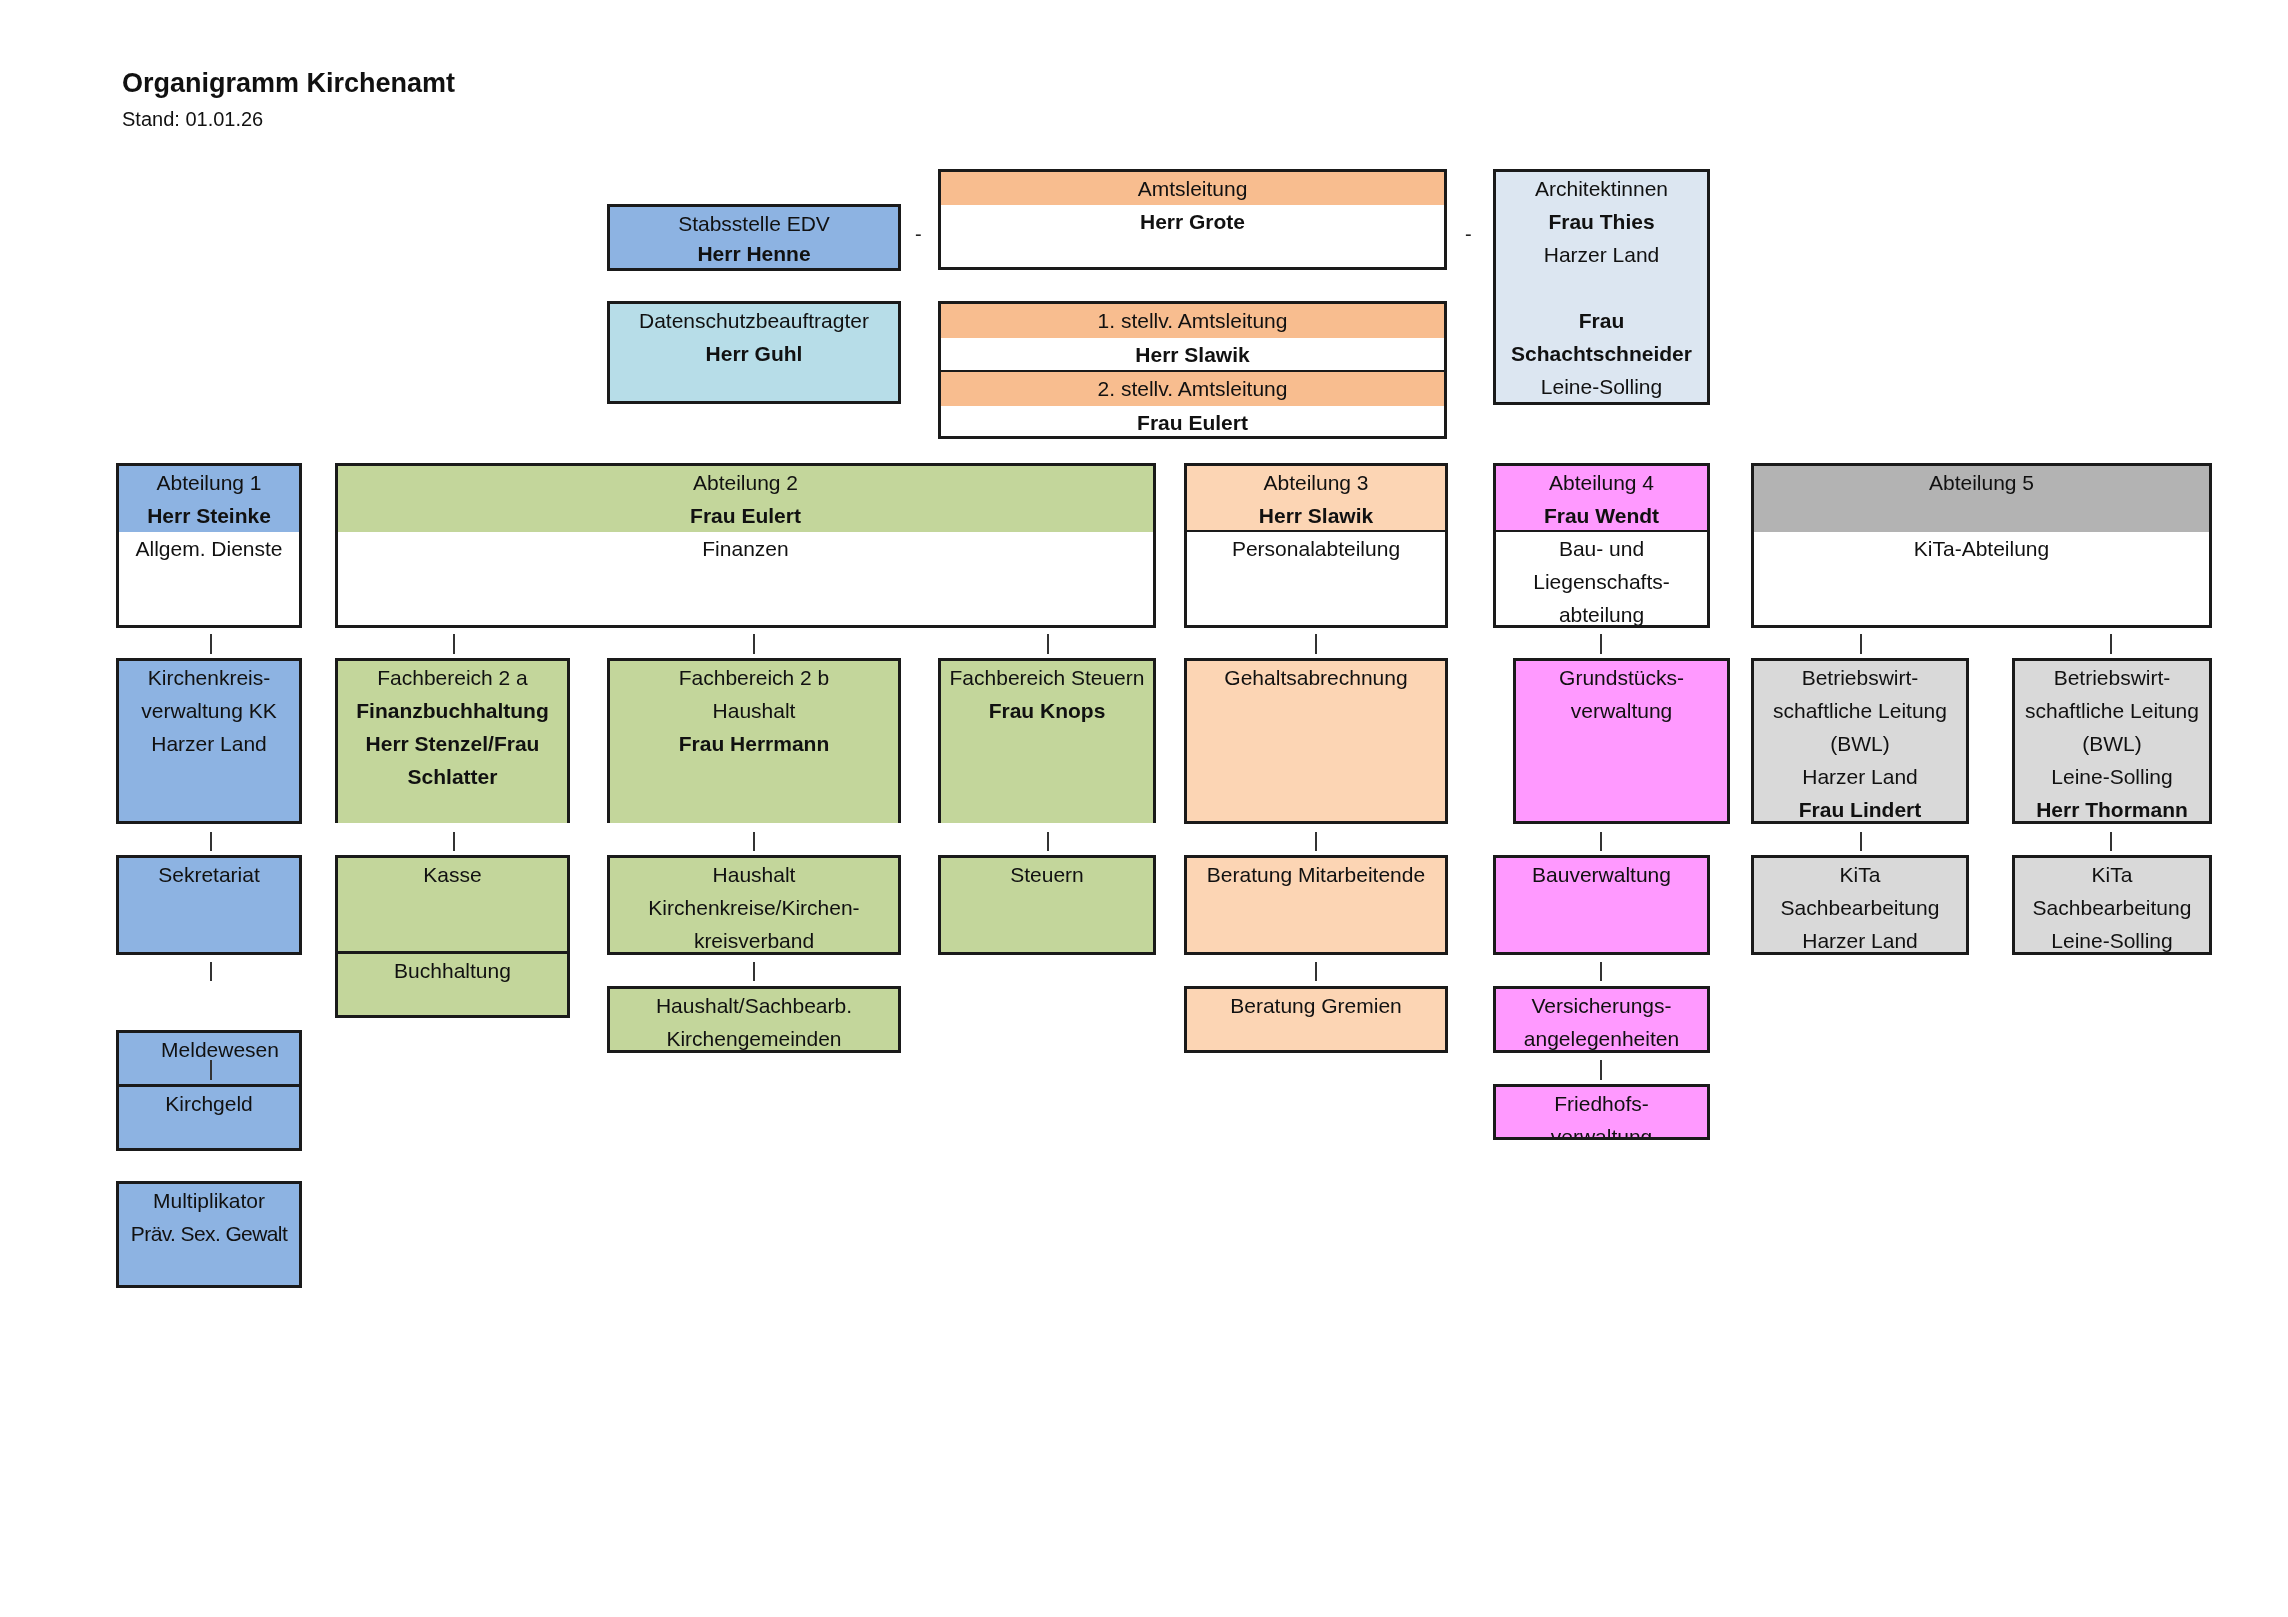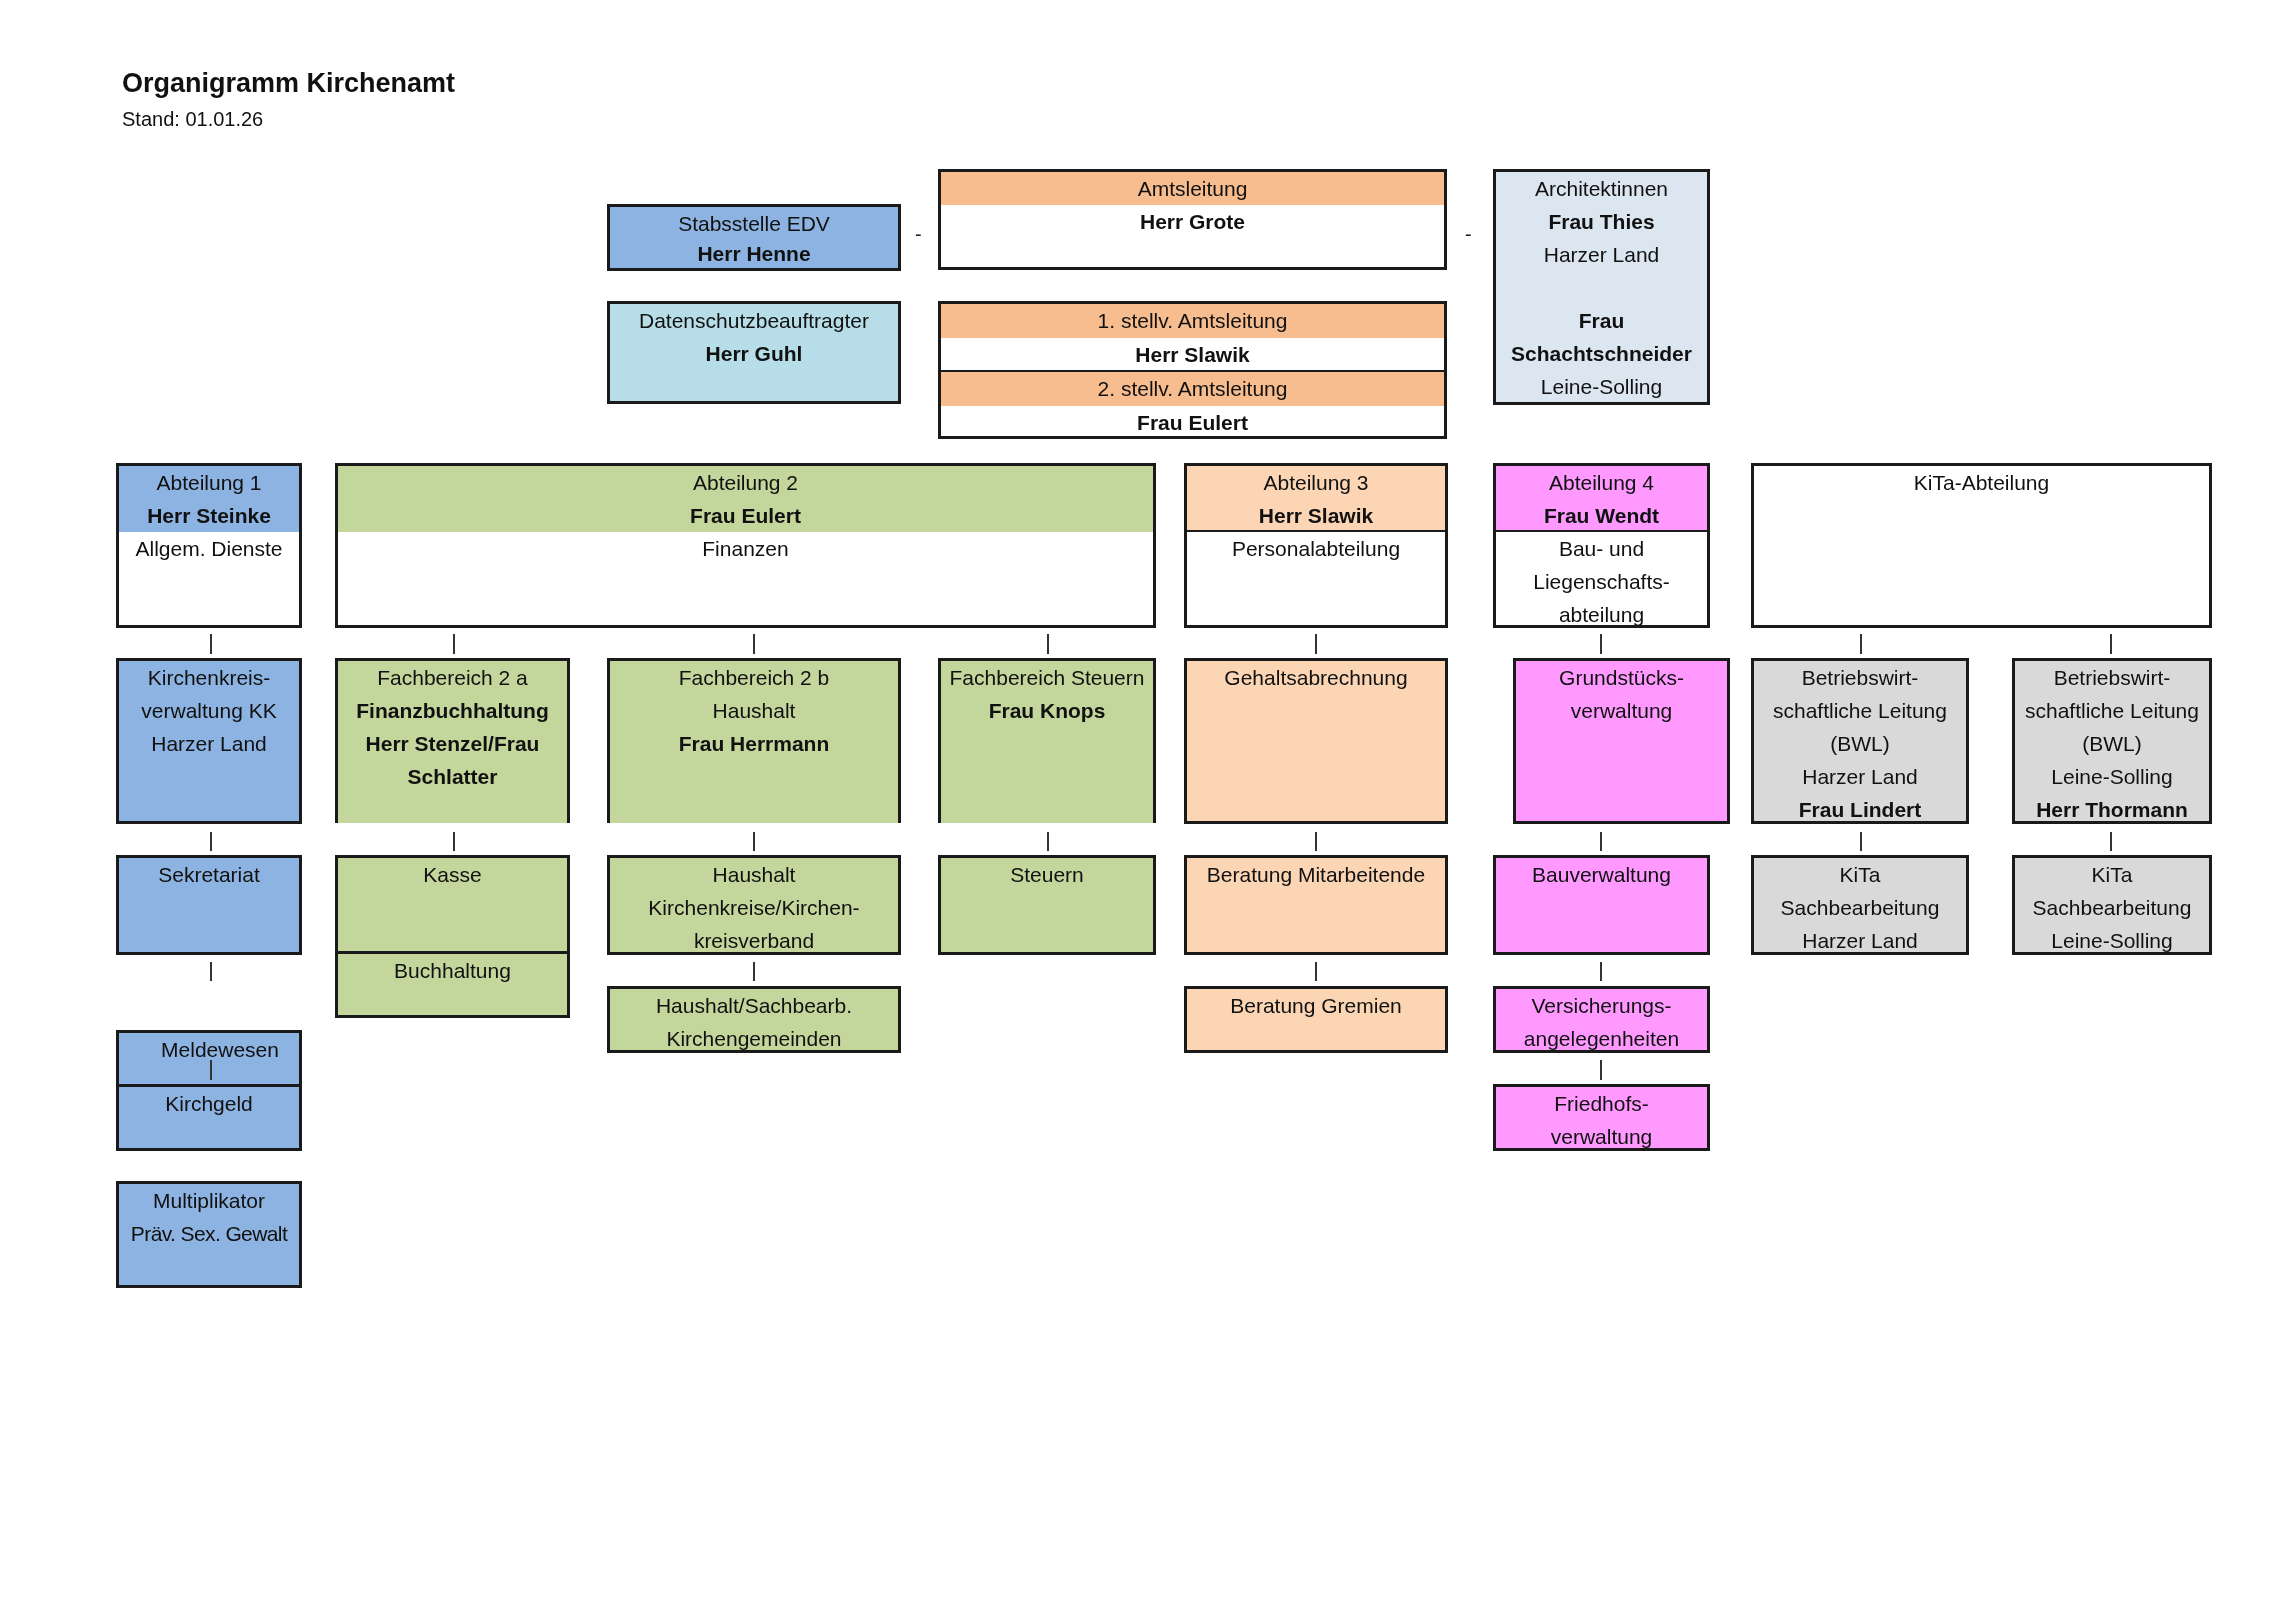--- a/index.html
+++ b/index.html
@@ -81,20 +81,23 @@
 <div class="box" style="left:1493px;top:463px;width:217px;height:165px;background:#fff;">
   <span class="hdr" style="background:#ff99ff;height:66px;border-bottom:2px solid #1a1a1a;">
     <span class="ln">Abteilung 4</span>
     <span class="ln b">Frau Wendt</span>
   </span>
   <span class="ln">Bau- und</span>
   <span class="ln">Liegenschafts-</span>
   <span class="ln">abteilung</span>
 </div>
 <div class="box" style="left:1751px;top:463px;width:461px;height:165px;background:#fff;">
+  <span class="hdr" style="background:#b3b3b3;height:66px;">
+    <span class="ln">Abteilung 5</span>
+  </span>
   <span class="ln">KiTa-Abteilung</span>
 </div>
 
 <div class="conn" style="left:210px;top:634px;height:20px;"></div>
 <div class="conn" style="left:453px;top:634px;height:20px;"></div>
 <div class="conn" style="left:753px;top:634px;height:20px;"></div>
 <div class="conn" style="left:1047px;top:634px;height:20px;"></div>
 <div class="conn" style="left:1315px;top:634px;height:20px;"></div>
 <div class="conn" style="left:1600px;top:634px;height:20px;"></div>
 <div class="conn" style="left:1860px;top:634px;height:20px;"></div>
@@ -205,21 +208,21 @@
   <span class="ln">Versicherungs-</span>
   <span class="ln">angelegenheiten</span>
 </div>
 
 <div class="conn" style="left:210px;top:1060px;height:20px;"></div>
 <div class="conn" style="left:1600px;top:1060px;height:20px;"></div>
 
 <div class="box" style="left:116px;top:1084px;width:186px;height:67px;background:#8db3e2;">
   <span class="ln">Kirchgeld</span>
 </div>
-<div class="box" style="left:1493px;top:1084px;width:217px;height:67px;background:#ff99ff;">
+<div class="box" style="left:1493px;top:1084px;width:217px;height:56px;background:#ff99ff;">
   <span class="ln">Friedhofs-</span>
   <span class="ln">verwaltung</span>
 </div>
 
 <div class="box" style="left:116px;top:1181px;width:186px;height:107px;background:#8db3e2;">
   <span class="ln">Multiplikator</span>
   <span class="ln" style="letter-spacing:-0.6px;">Präv. Sex. Gewalt</span>
 </div>
 
 

